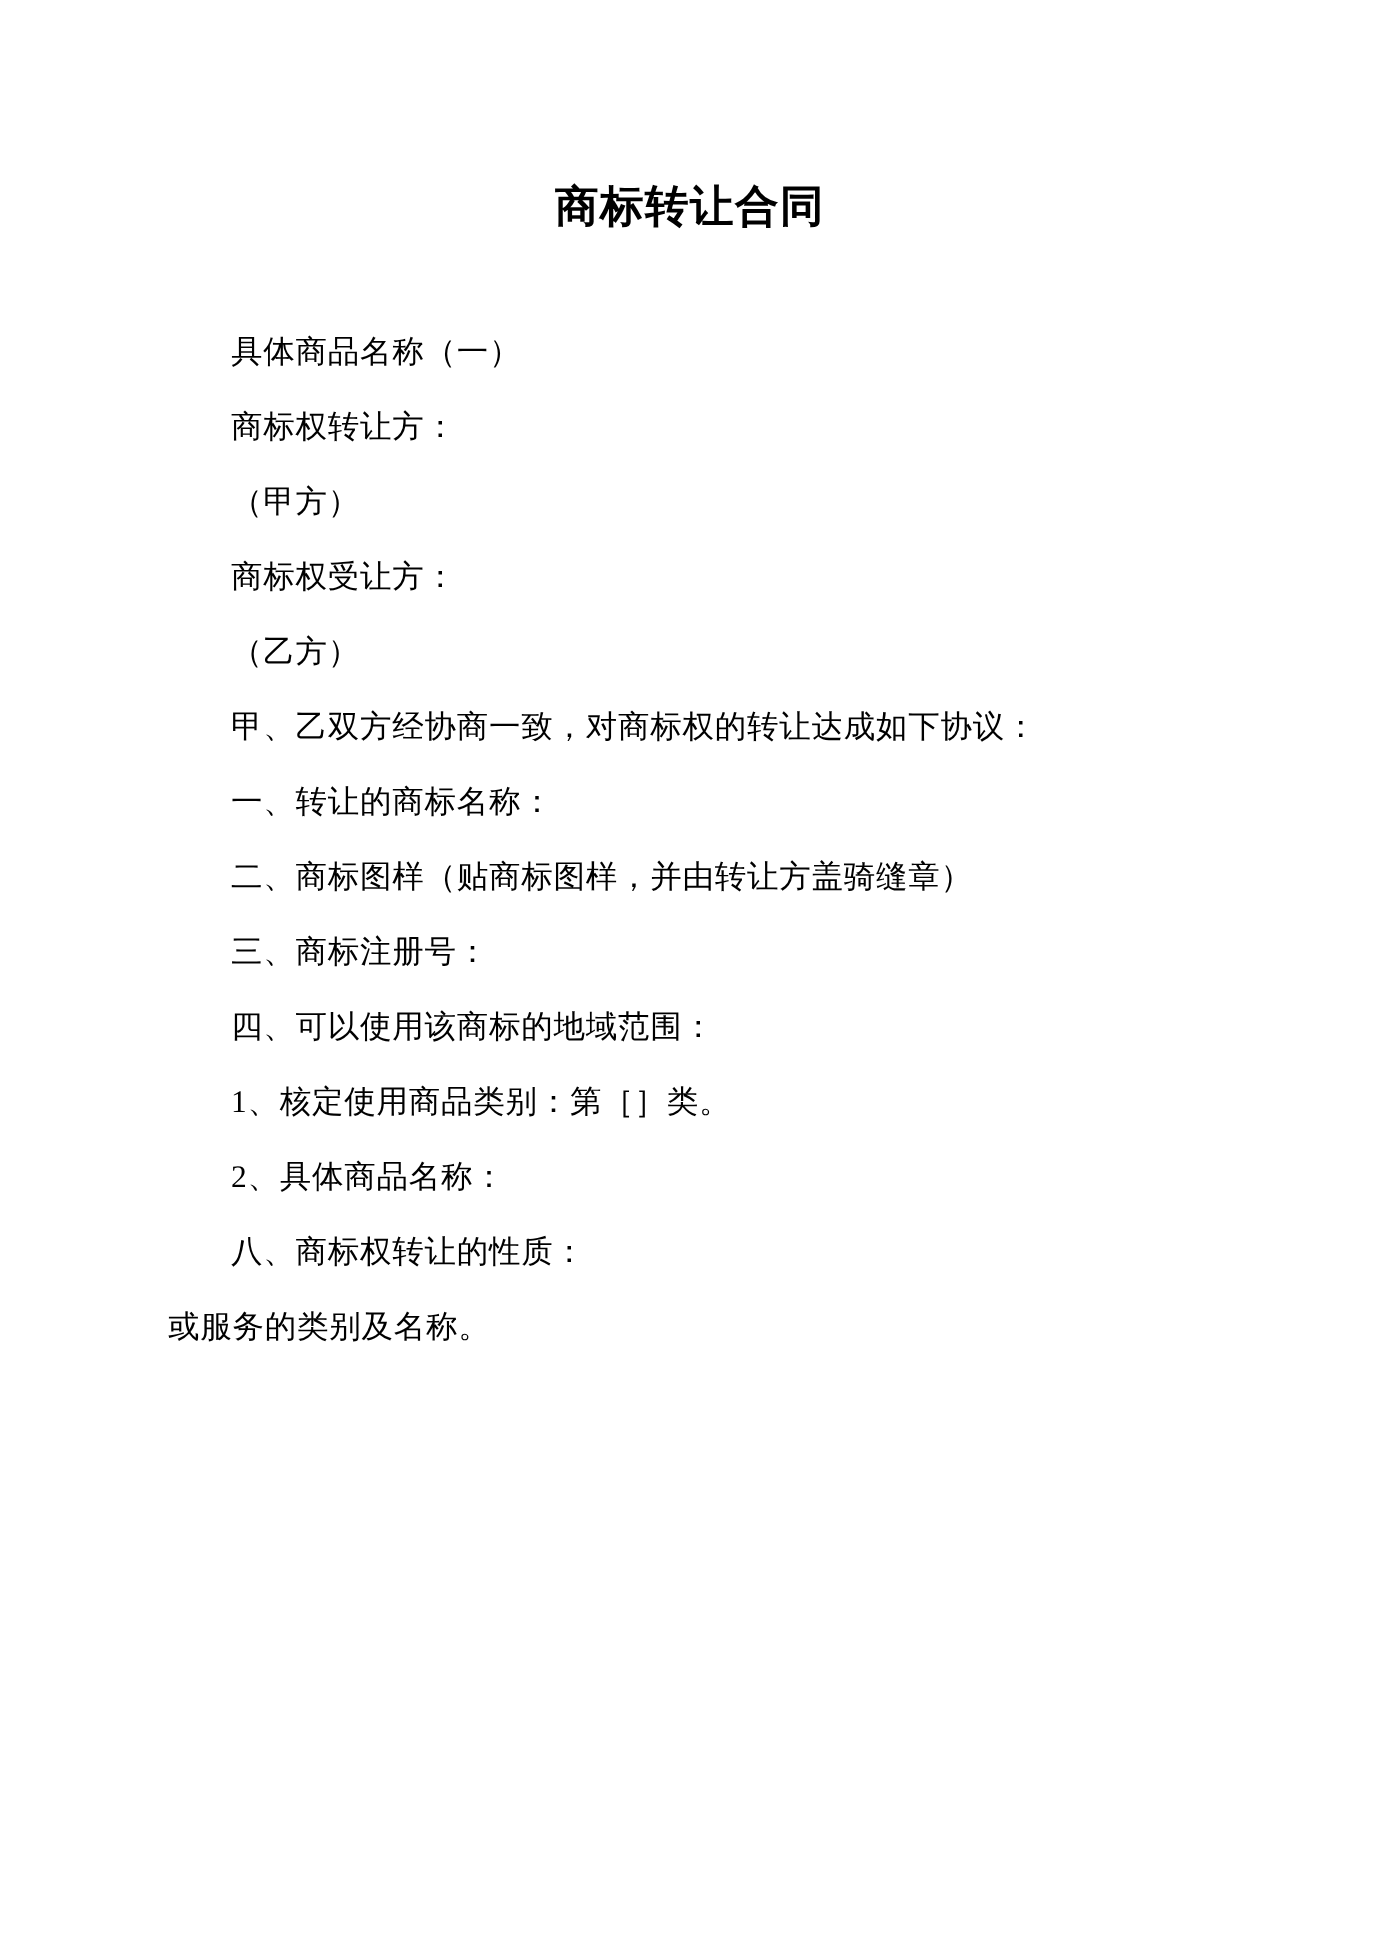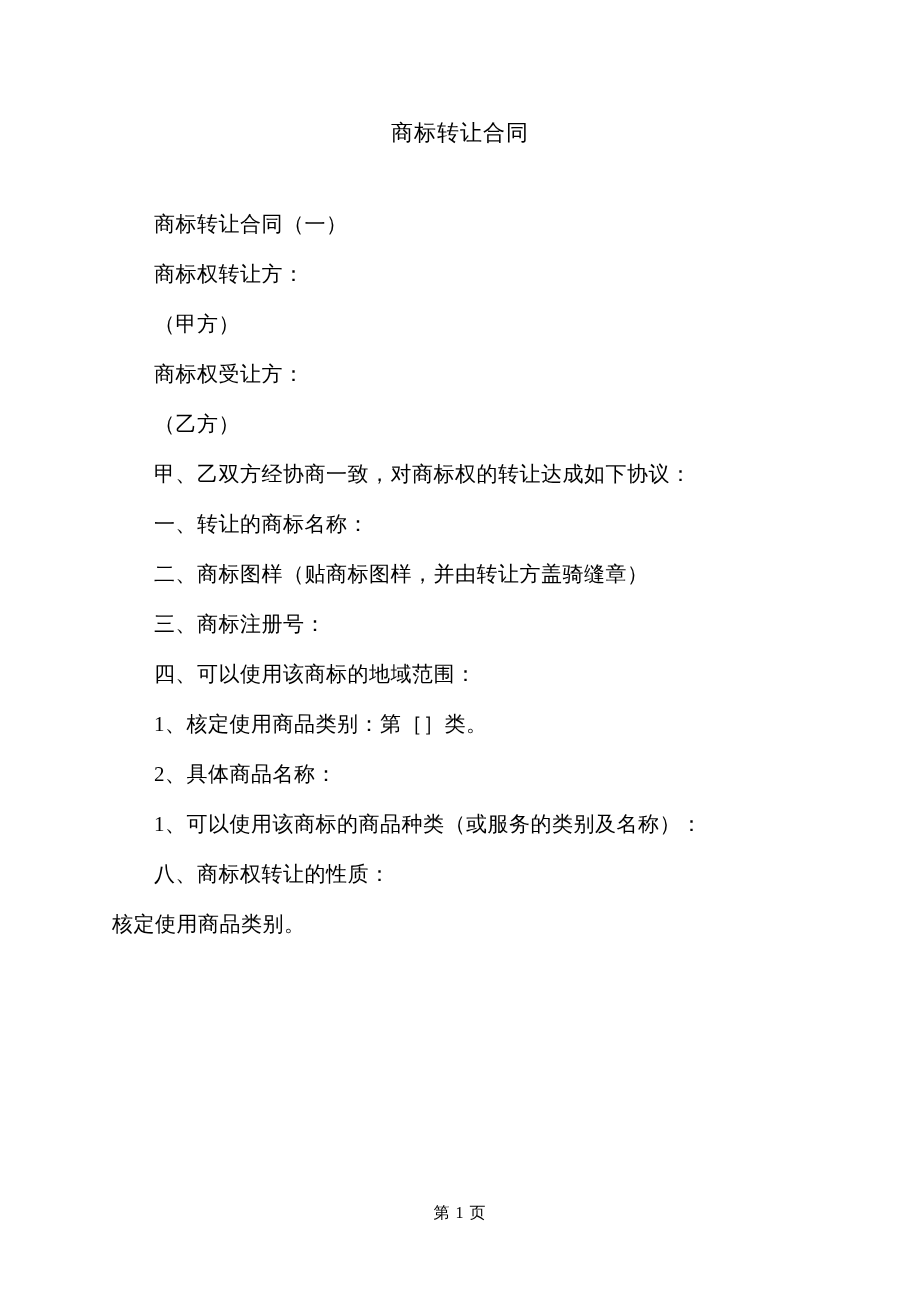--- a/index.html
+++ b/index.html
@@ -19,22 +19,22 @@
     background: #ffffff;
     box-sizing: border-box;
     overflow: hidden;
   }
   .doc-body {
     padding: 0 112px;
     box-sizing: border-box;
   }
   .doc-title {
     text-align: center;
-    font-size: 22px;
-    font-weight: normal;
+    font-size: 29px;
+    font-weight: bold;
     letter-spacing: 1px;
     margin-top: 118px;
     margin-bottom: 0;
     line-height: 1.4;
   }
   .para-list {
     margin-top: 50px;
   }
   .para {
     font-size: 21px;
@@ -64,36 +64,32 @@
 </head>
 <body>
 
 <div class="page">
 
   <div class="doc-body">
 
     <h1 class="doc-title">商标转让合同</h1>
 
     <div class="para-list">
-      <p class="para">商标转让合同（一）</p>
+      <p class="para">具体商品名称（一）</p>
       <p class="para">商标权转让方：</p>
       <p class="para">（甲方）</p>
       <p class="para">商标权受让方：</p>
       <p class="para">（乙方）</p>
       <p class="para">甲、乙双方经协商一致，对商标权的转让达成如下协议：</p>
       <p class="para">一、转让的商标名称：</p>
       <p class="para">二、商标图样（贴商标图样，并由转让方盖骑缝章）</p>
       <p class="para">三、商标注册号：</p>
       <p class="para">四、可以使用该商标的地域范围：</p>
       <p class="para">1、核定使用商品类别：第［］类。</p>
       <p class="para">2、具体商品名称：</p>
-      <p class="para">1、可以使用该商标的商品种类（或服务的类别及名称）：</p>
       <p class="para">八、商标权转让的性质：</p>
-      <p class="para no-indent">核定使用商品类别。</p>
+      <p class="para no-indent">或服务的类别及名称。</p>
     </div>
 
   </div>
 
-  <div class="footer">
-    <span>第</span><span class="pagenum">1</span><span>页</span>
-  </div>
 
 </div>
 
 </body></html>

